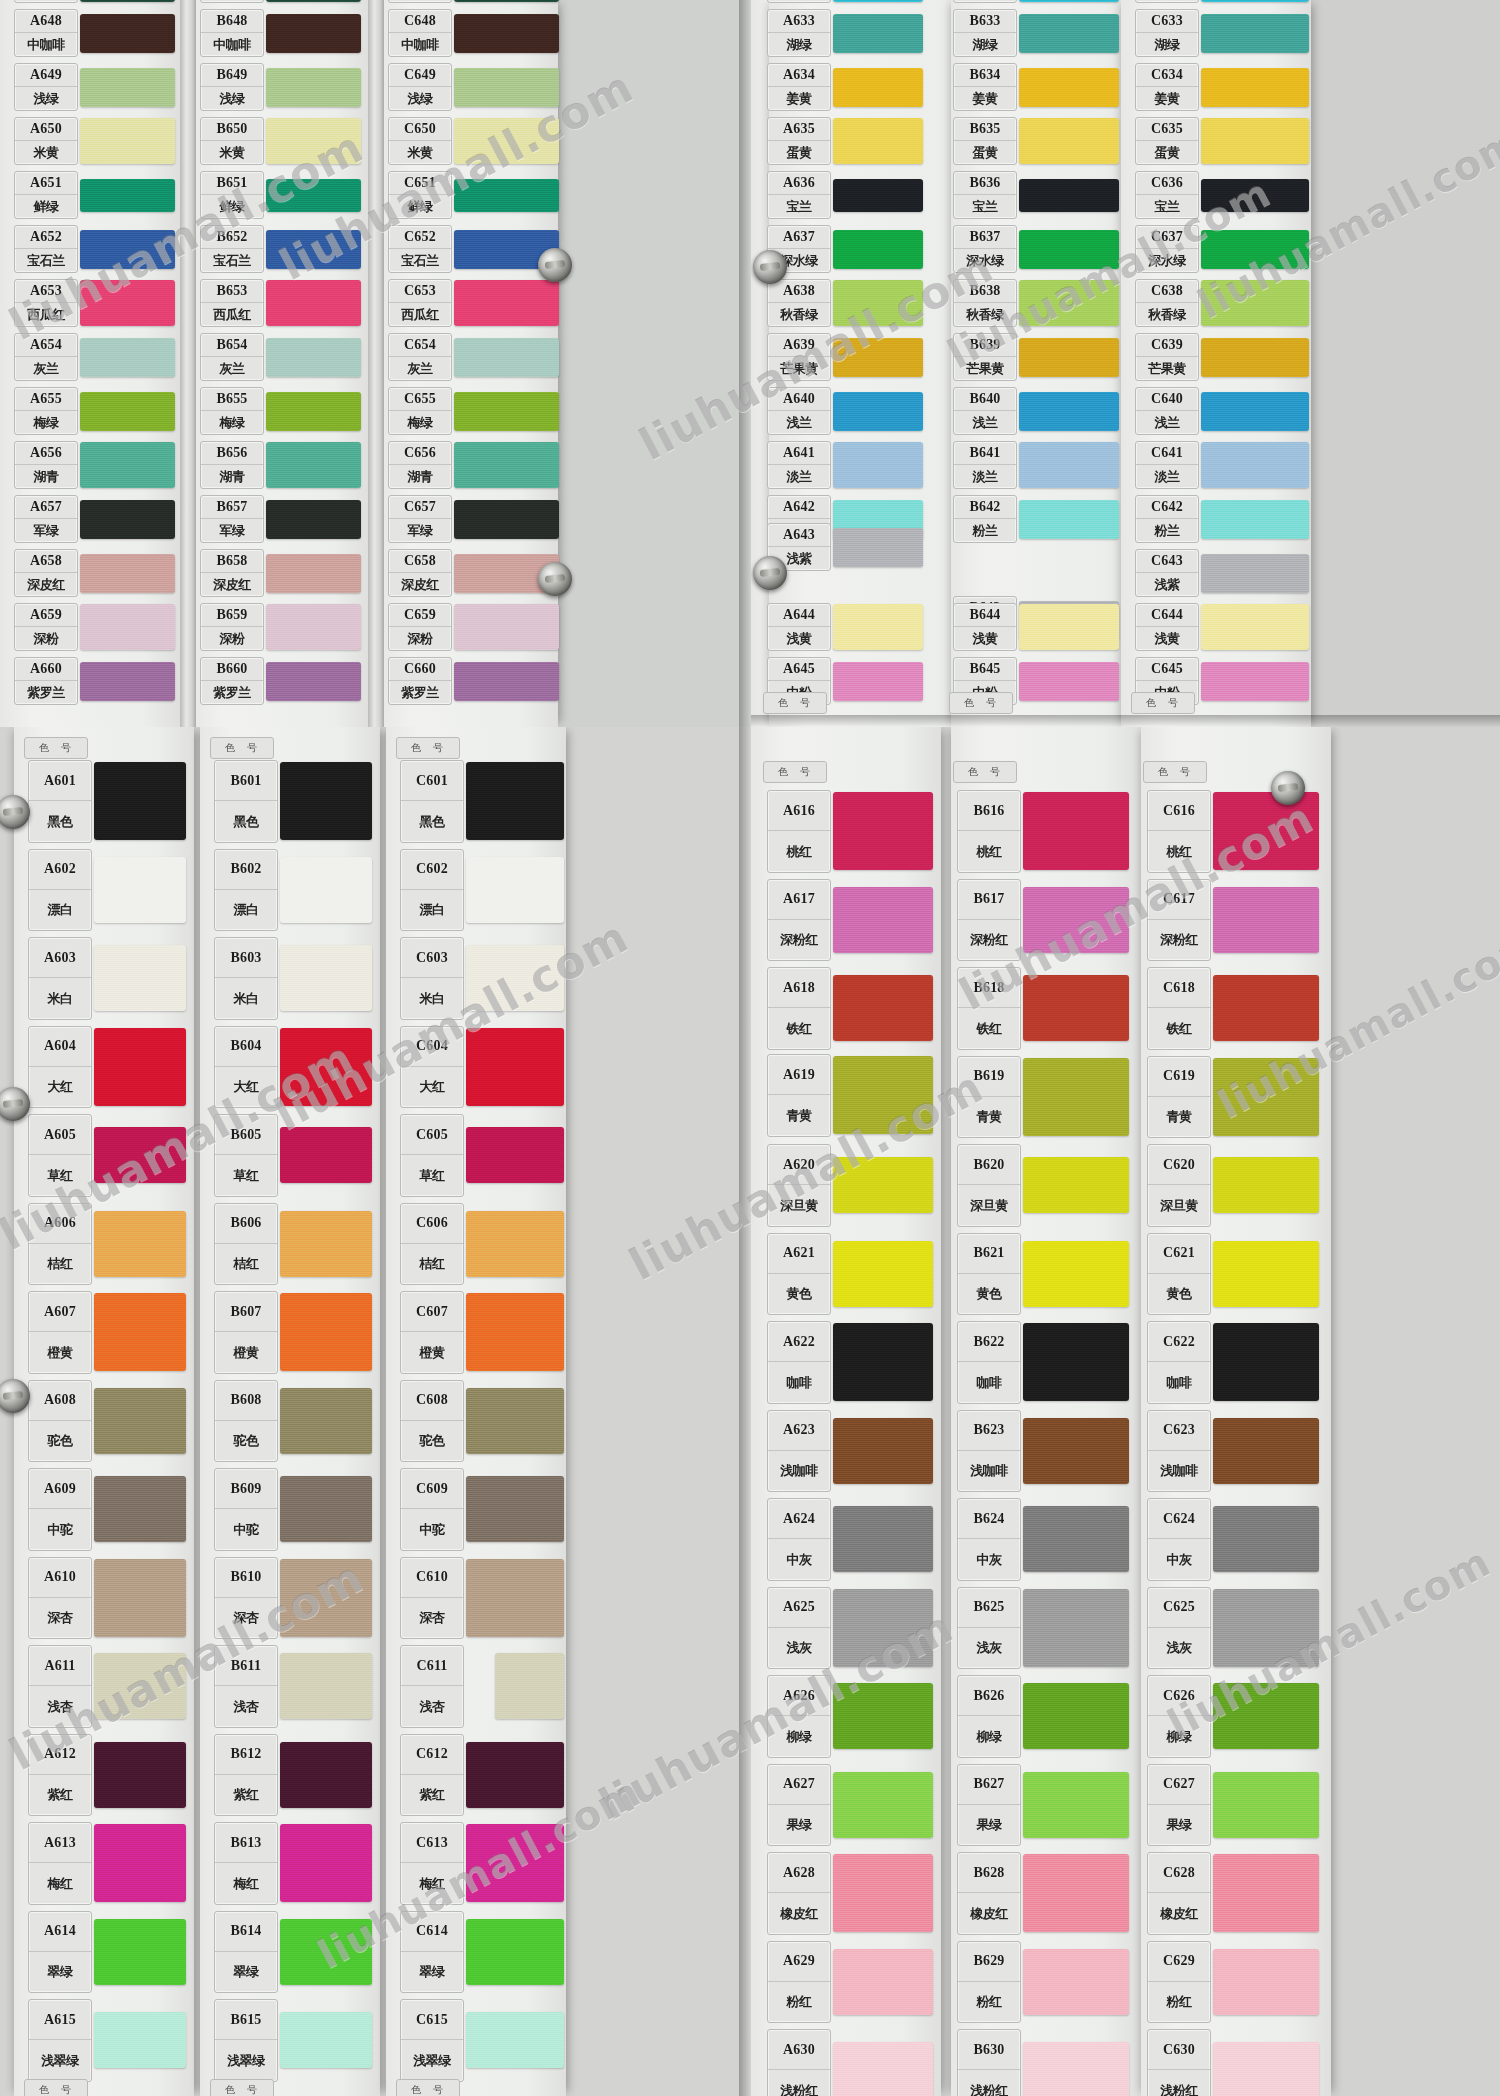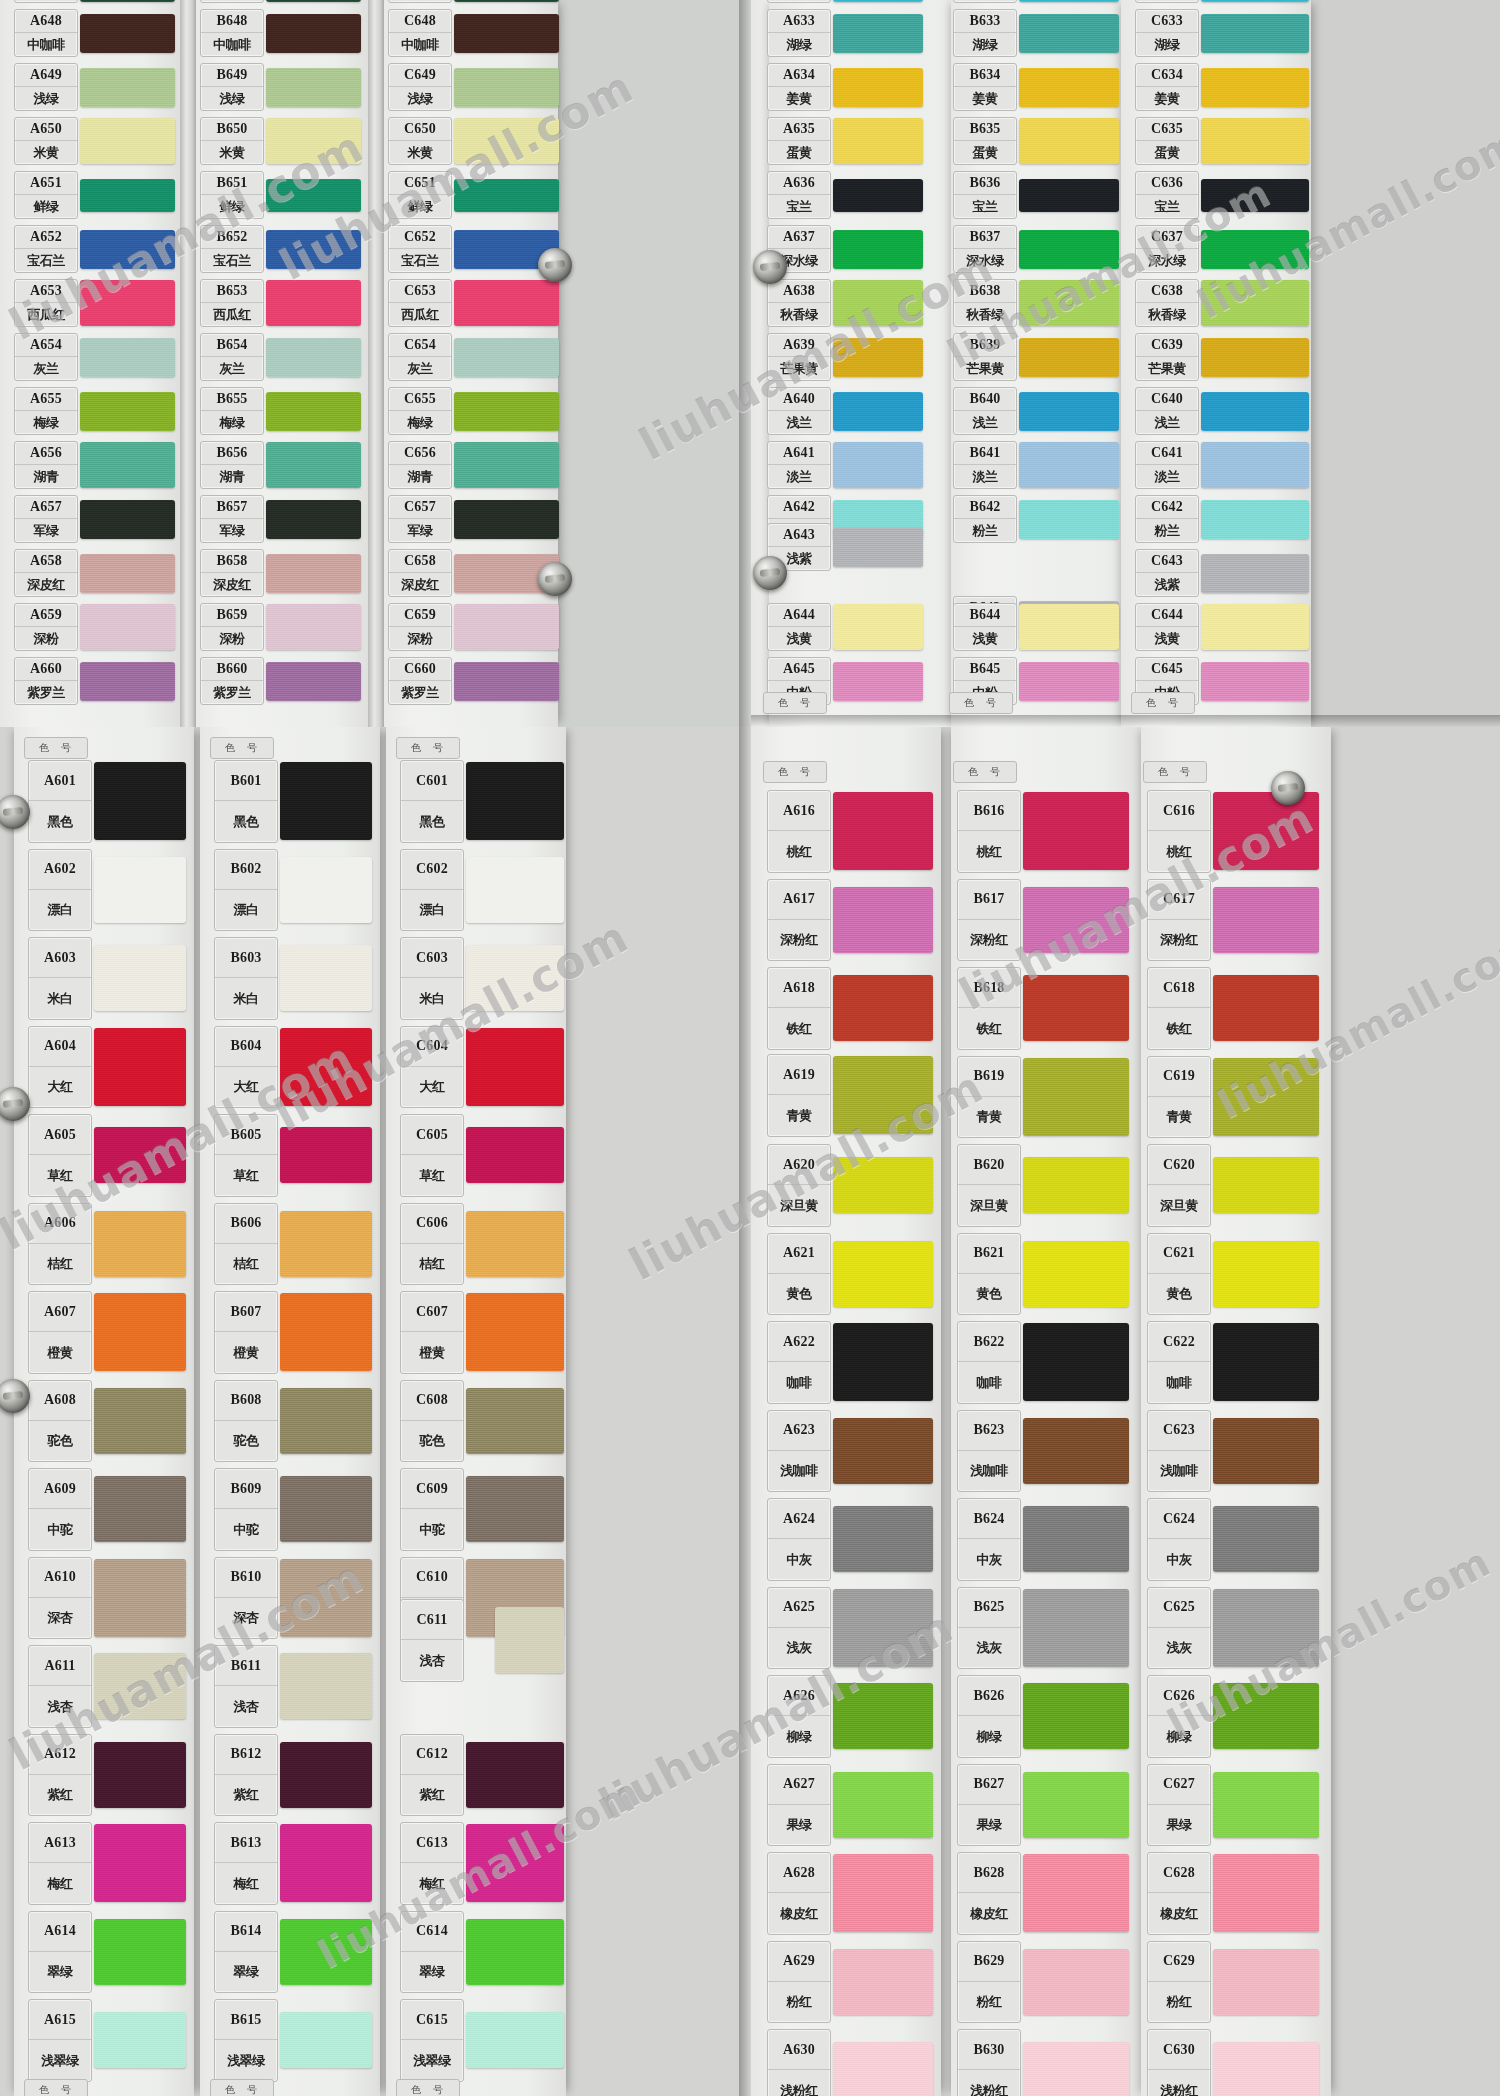--- a/index.html
+++ b/index.html
@@ -1313,21 +1313,21 @@
       </div>
       <div class="row" style="left: 396px; width: 168px; top: 828.5px; height: 84.5px;">
         <div class="labelbox">
           <div class="code">C610</div>
           <div class="cname">深杏</div>
         </div>
         <div class="swatchwrap">
           <div class="swatch tall" style="background: rgb(180, 157, 133);"></div>
         </div>
       </div>
-      <div class="row" style="left: 396px; width: 168px; top: 871px; height: 84.5px; gap: 29px;">
+      <div class="row" style="left: 396px; width: 168px; top: 917px; height: 84.5px; gap: 29px;">
         <div class="labelbox">
           <div class="code">C611</div>
           <div class="cname">浅杏</div>
         </div>
         <div class="swatchwrap">
           <div class="swatch" style="background: rgb(212, 210, 183);"></div>
         </div>
       </div>
       <div class="row" style="left: 396px; width: 168px; top: 1005.5px; height: 84.5px;">
         <div class="labelbox">

